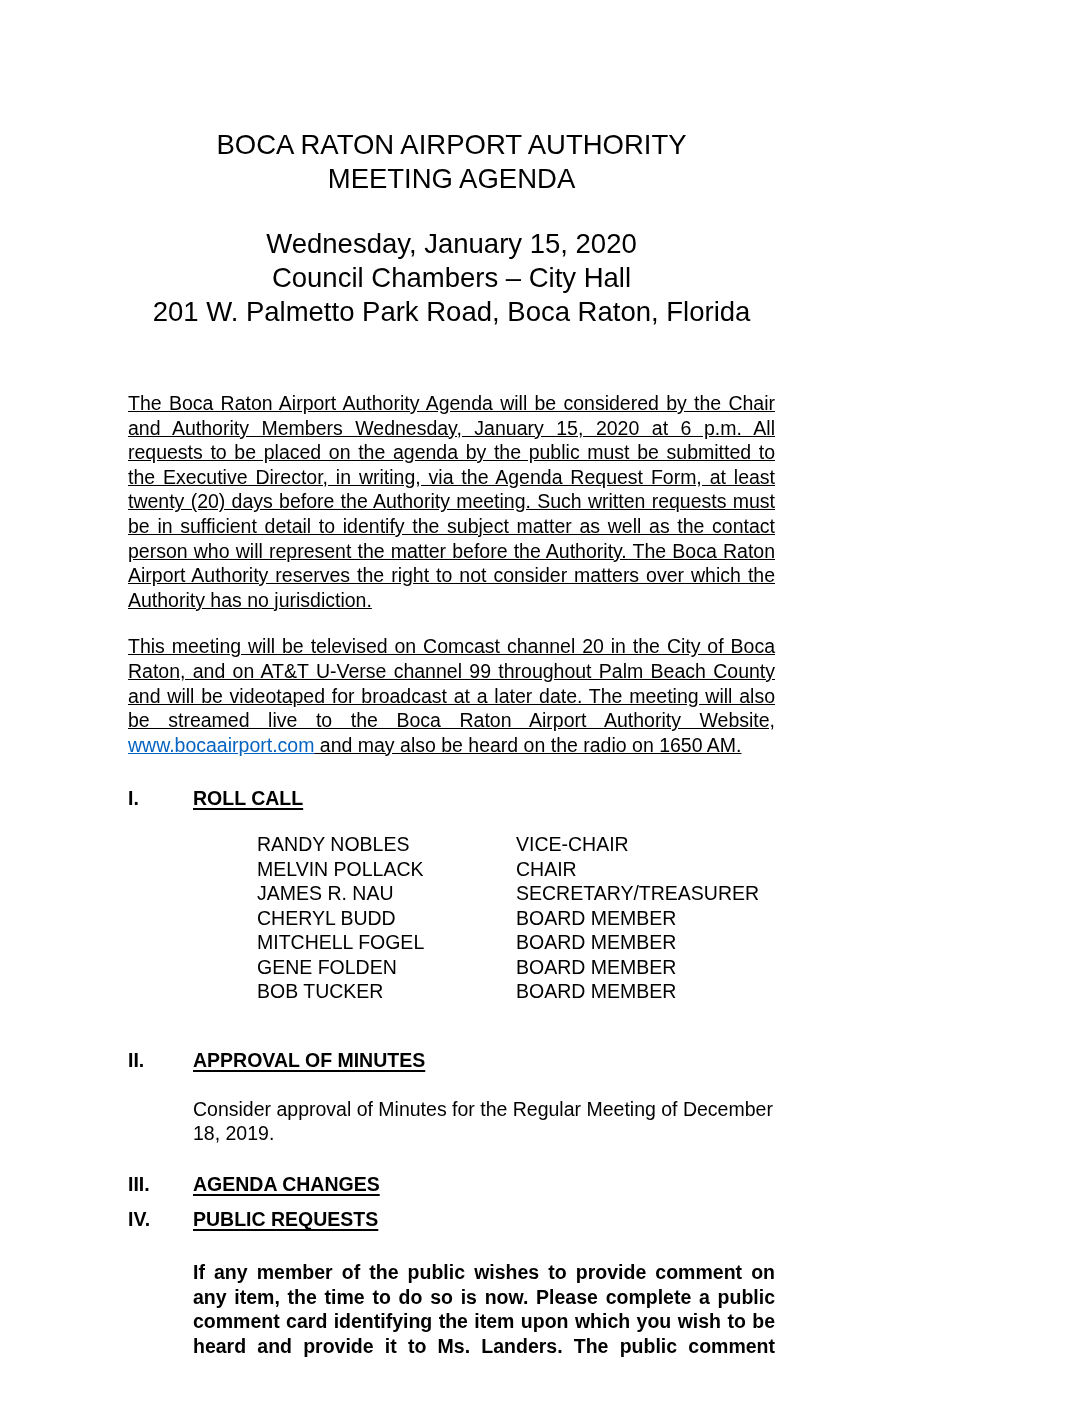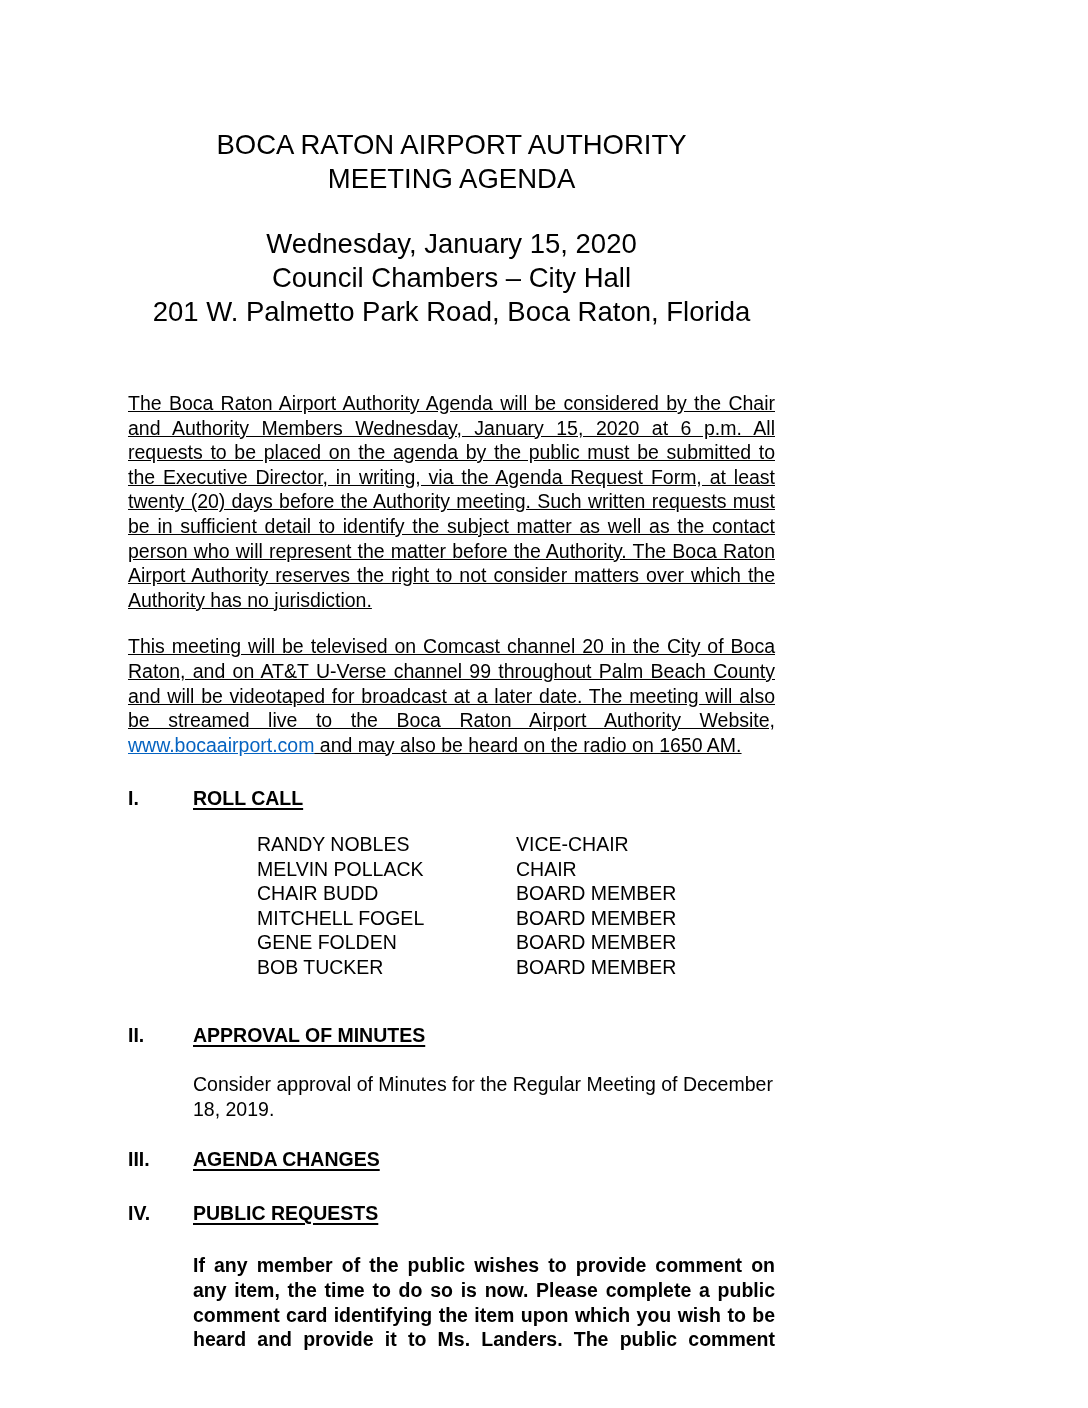--- a/index.html
+++ b/index.html
@@ -122,21 +122,25 @@
     <div class="roll-call">
       <div class="rc-row">
         <span class="rc-name">RANDY NOBLES</span>
         <span class="rc-title">VICE-CHAIR</span>
       </div>
       <div class="rc-row">
         <span class="rc-name">MELVIN POLLACK</span>
         <span class="rc-title">CHAIR</span>
       </div>
       <div class="rc-row">
-        <span class="rc-name">CHAIR BUDD</span>
+        <span class="rc-name">JAMES R. NAU</span>
+        <span class="rc-title">SECRETARY/TREASURER</span>
+      </div>
+      <div class="rc-row">
+        <span class="rc-name">CHERYL BUDD</span>
         <span class="rc-title">BOARD MEMBER</span>
       </div>
       <div class="rc-row">
         <span class="rc-name">MITCHELL FOGEL</span>
         <span class="rc-title">BOARD MEMBER</span>
       </div>
       <div class="rc-row">
         <span class="rc-name">GENE FOLDEN</span>
         <span class="rc-title">BOARD MEMBER</span>
       </div>
@@ -151,21 +155,21 @@
       <span class="sec-title">APPROVAL OF MINUTES</span>
     </div>
 
     <p class="section-body">Consider approval of Minutes for the Regular Meeting of December 18, 2019.</p>
 
     <div class="section-heading" style="margin-top: 26px;">
       <span class="sec-num">III.</span>
       <span class="sec-title">AGENDA CHANGES</span>
     </div>
 
-    <div class="section-heading" style="margin-top: 29px;">
+    <div class="section-heading" style="margin-top: 11px;">
       <span class="sec-num">IV.</span>
       <span class="sec-title">PUBLIC REQUESTS</span>
     </div>
 
     <p class="section-body justified">If any member of the public wishes to provide comment on any item, the time to do so is now.  Please complete a public comment card identifying the item upon which you wish to be heard and provide it to Ms. Landers.  The public comment</p>
 
   </div>
 </div>
 
 </body></html>

